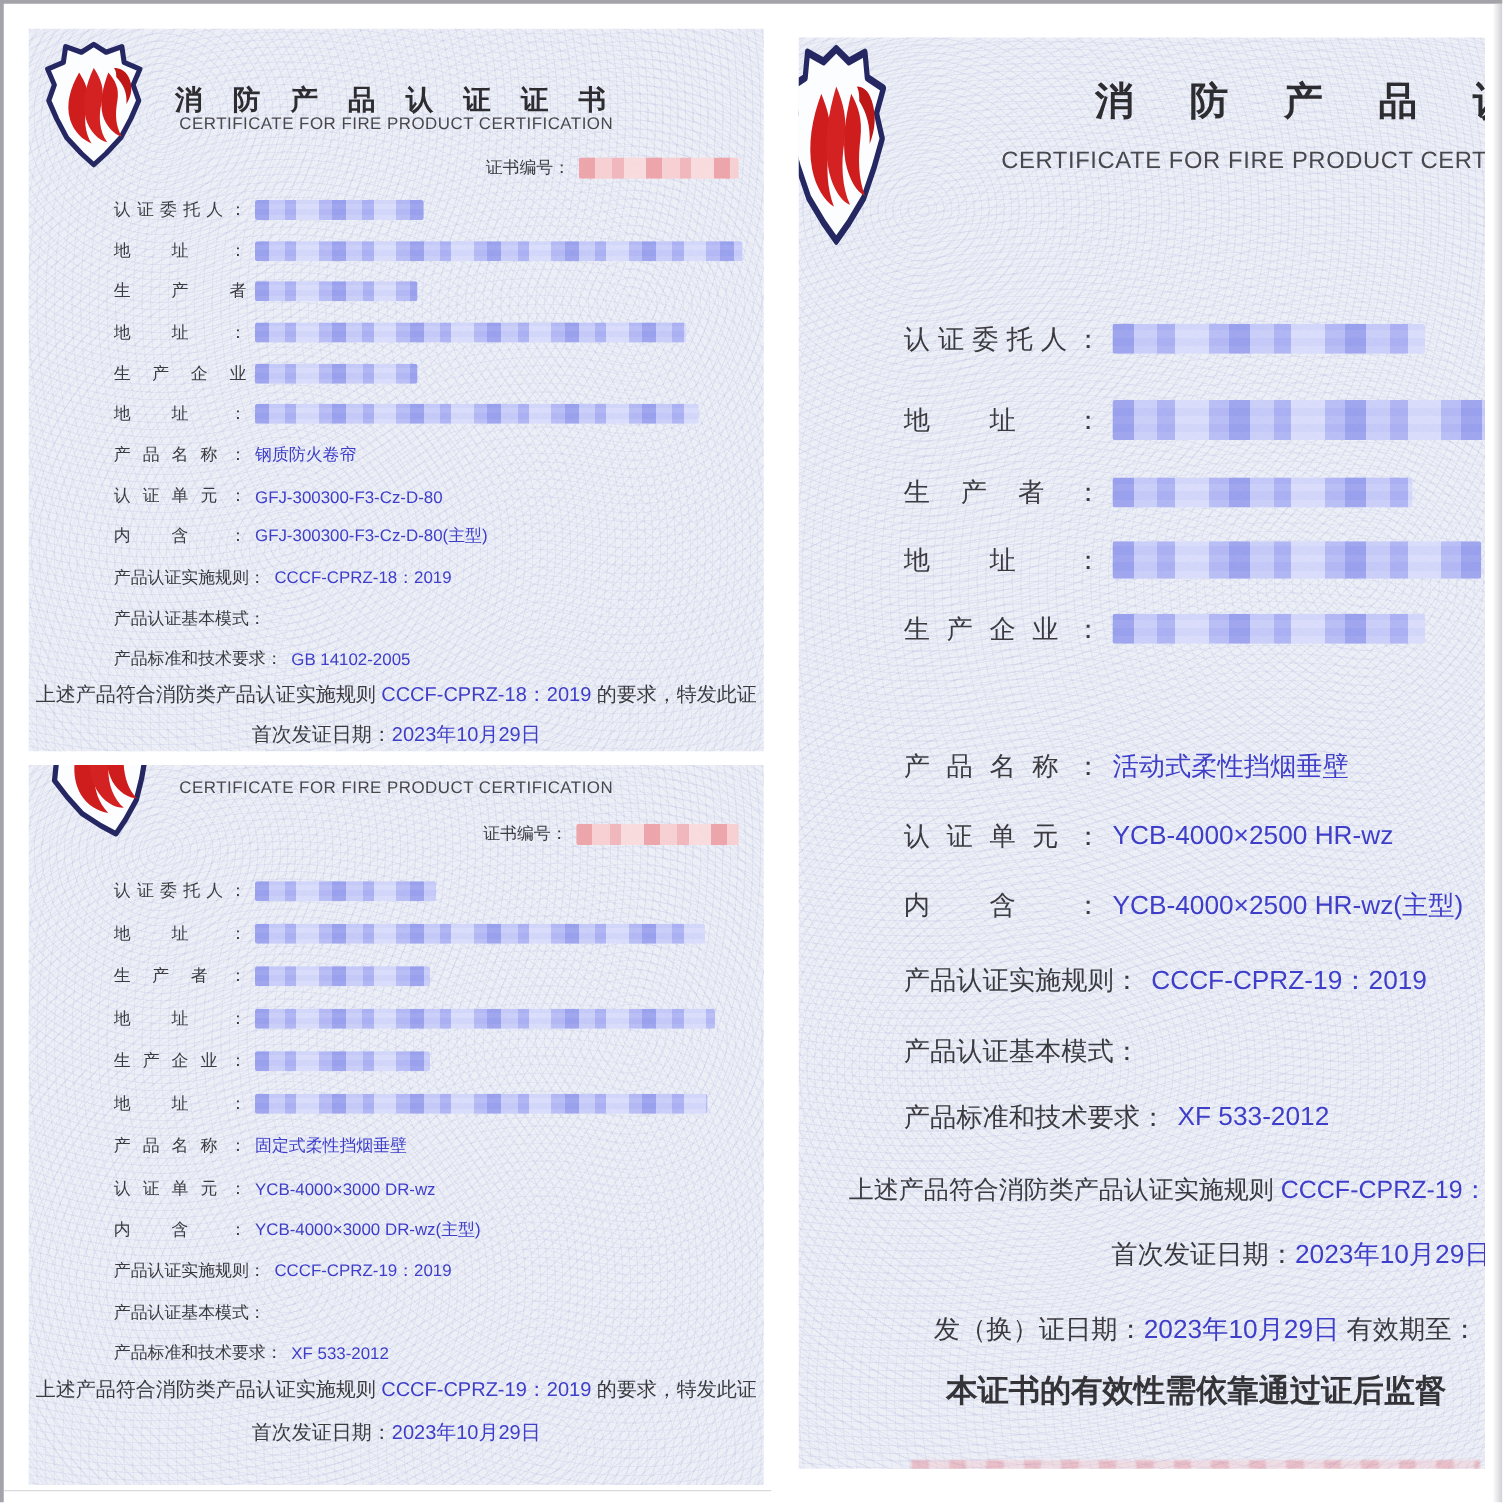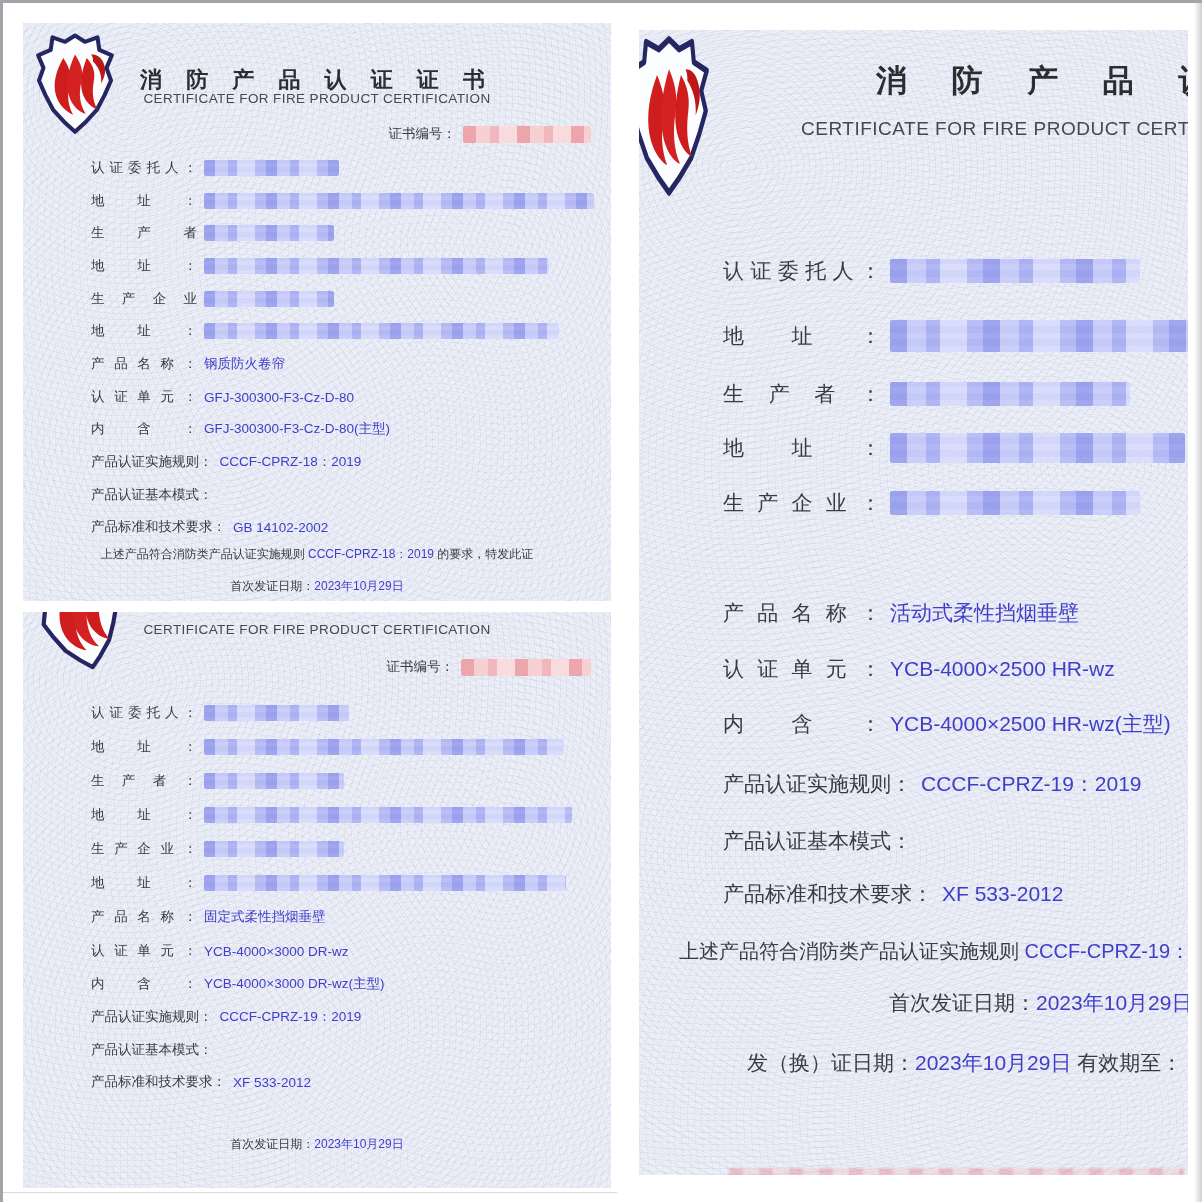--- a/index.html
+++ b/index.html
@@ -42,21 +42,21 @@
   .rd{display:inline-block;margin-left:7px;height:16px;border-radius:2px;opacity:.9;
     background-color:#ccd1f8;
     background-image:
       repeating-linear-gradient(90deg,rgba(126,134,233,.7) 0 11px,rgba(193,198,250,.7) 11px 24px,
         rgba(152,159,241,.7) 24px 33px,rgba(216,220,253,.7) 33px 51px,rgba(166,172,244,.7) 51px 62px),
       repeating-linear-gradient(0deg,rgba(255,255,255,.25) 0 4px,rgba(120,130,230,.15) 4px 9px);}
   .rd-pink{display:inline-block;height:17px;border-radius:2px;opacity:.95;
     background-color:#f6ced1;
     background-image:repeating-linear-gradient(90deg,rgba(235,152,158,.8) 0 13px,
       rgba(248,207,210,.8) 13px 27px,rgba(240,176,181,.8) 27px 36px,rgba(251,222,224,.8) 36px 54px);}
-  .center-row{position:absolute;width:100%;text-align:center;font-size:12px;white-space:nowrap;}
+  .center-row{position:absolute;width:100%;text-align:center;font-size:16px;white-space:nowrap;}
   .blue{color:#3e3ec8;}
 
   .logoA{position:absolute;left:6px;top:8px;}
   .logoB-clip{position:absolute;left:6px;top:0;width:120px;height:96px;overflow:hidden;}
   .logoB-clip svg{position:absolute;left:4px;top:-48px;transform:rotate(-14deg);}
   .logoC{position:absolute;left:-16px;top:2px;}
 
   
   #certC .ctitle{left:237px;top:20px;width:auto;font-size:31px;letter-spacing:18px;white-space:nowrap;text-align:left;}
   #certC .ceng{left:162px;top:88px;font-size:19px;letter-spacing:.5px;white-space:nowrap;}
@@ -144,21 +144,21 @@
     <div class="row" style="top:429px">
       <span class="lb">产品认证实施规则：</span>
       <span class="val">CCCF-CPRZ-18：2019</span>
     </div>
     <div class="row" style="top:462px">
       <span class="lb">产品认证基本模式：</span>
       <span class="val"></span>
     </div>
     <div class="row" style="top:494px">
       <span class="lb">产品标准和技术要求：</span>
-      <span class="val">GB 14102-2002</span>
+      <span class="val">GB 14102-2005</span>
     </div>
 
     <div class="center-row" style="top:523px">
       <span>上述产品符合消防类产品认证实施规则 </span><span class="blue">CCCF-CPRZ-18：2019</span><span> 的要求，特发此证</span>
     </div>
     <div class="center-row" style="top:555px">
       <span>首次发证日期：</span><span class="blue">2023年10月29日</span>
     </div>
   </section>
 
@@ -216,20 +216,23 @@
     </div>
     <div class="row" style="top:428px">
       <span class="lb">产品认证基本模式：</span>
       <span class="val"></span>
     </div>
     <div class="row" style="top:460px">
       <span class="lb">产品标准和技术要求：</span>
       <span class="val">XF 533-2012</span>
     </div>
 
+    <div class="center-row" style="top:490px">
+      <span>上述产品符合消防类产品认证实施规则 </span><span class="blue">CCCF-CPRZ-19：2019</span><span> 的要求，特发此证</span>
+    </div>
     <div class="center-row" style="top:524px">
       <span>首次发证日期：</span><span class="blue">2023年10月29日</span>
     </div>
   </section>
 
   <section class="cert" id="certC">
     <svg class="logoC" width="92" height="172" viewBox="0 0 100 120" preserveAspectRatio="none">
         <use href="#shield"></use>
       </svg>
     <div class="ctitle">消 防 产 品 认 证 证 书</div>
@@ -282,15 +285,16 @@
 
     <div class="line-c" style="left:40px;top:908px;font-size:20px">
       <span>上述产品符合消防类产品认证实施规则 </span><span class="blue">CCCF-CPRZ-19：2019</span>
     </div>
     <div class="line-c" style="left:250px;top:959px">
       <span>首次发证日期：</span><span class="blue">2023年10月29日</span>
     </div>
     <div class="line-c" style="left:108px;top:1019px">
       <span>发（换）证日期：</span><span class="blue">2023年10月29日</span><span>&nbsp;</span><span>有效期至：</span>
     </div>
+    <div class="note-c" style="left:118px;top:1066px">本证书的有效性需依靠通过证后监督</div>
     <div class="smudge"></div>
   </section>
 </div>
 
 </body></html>

